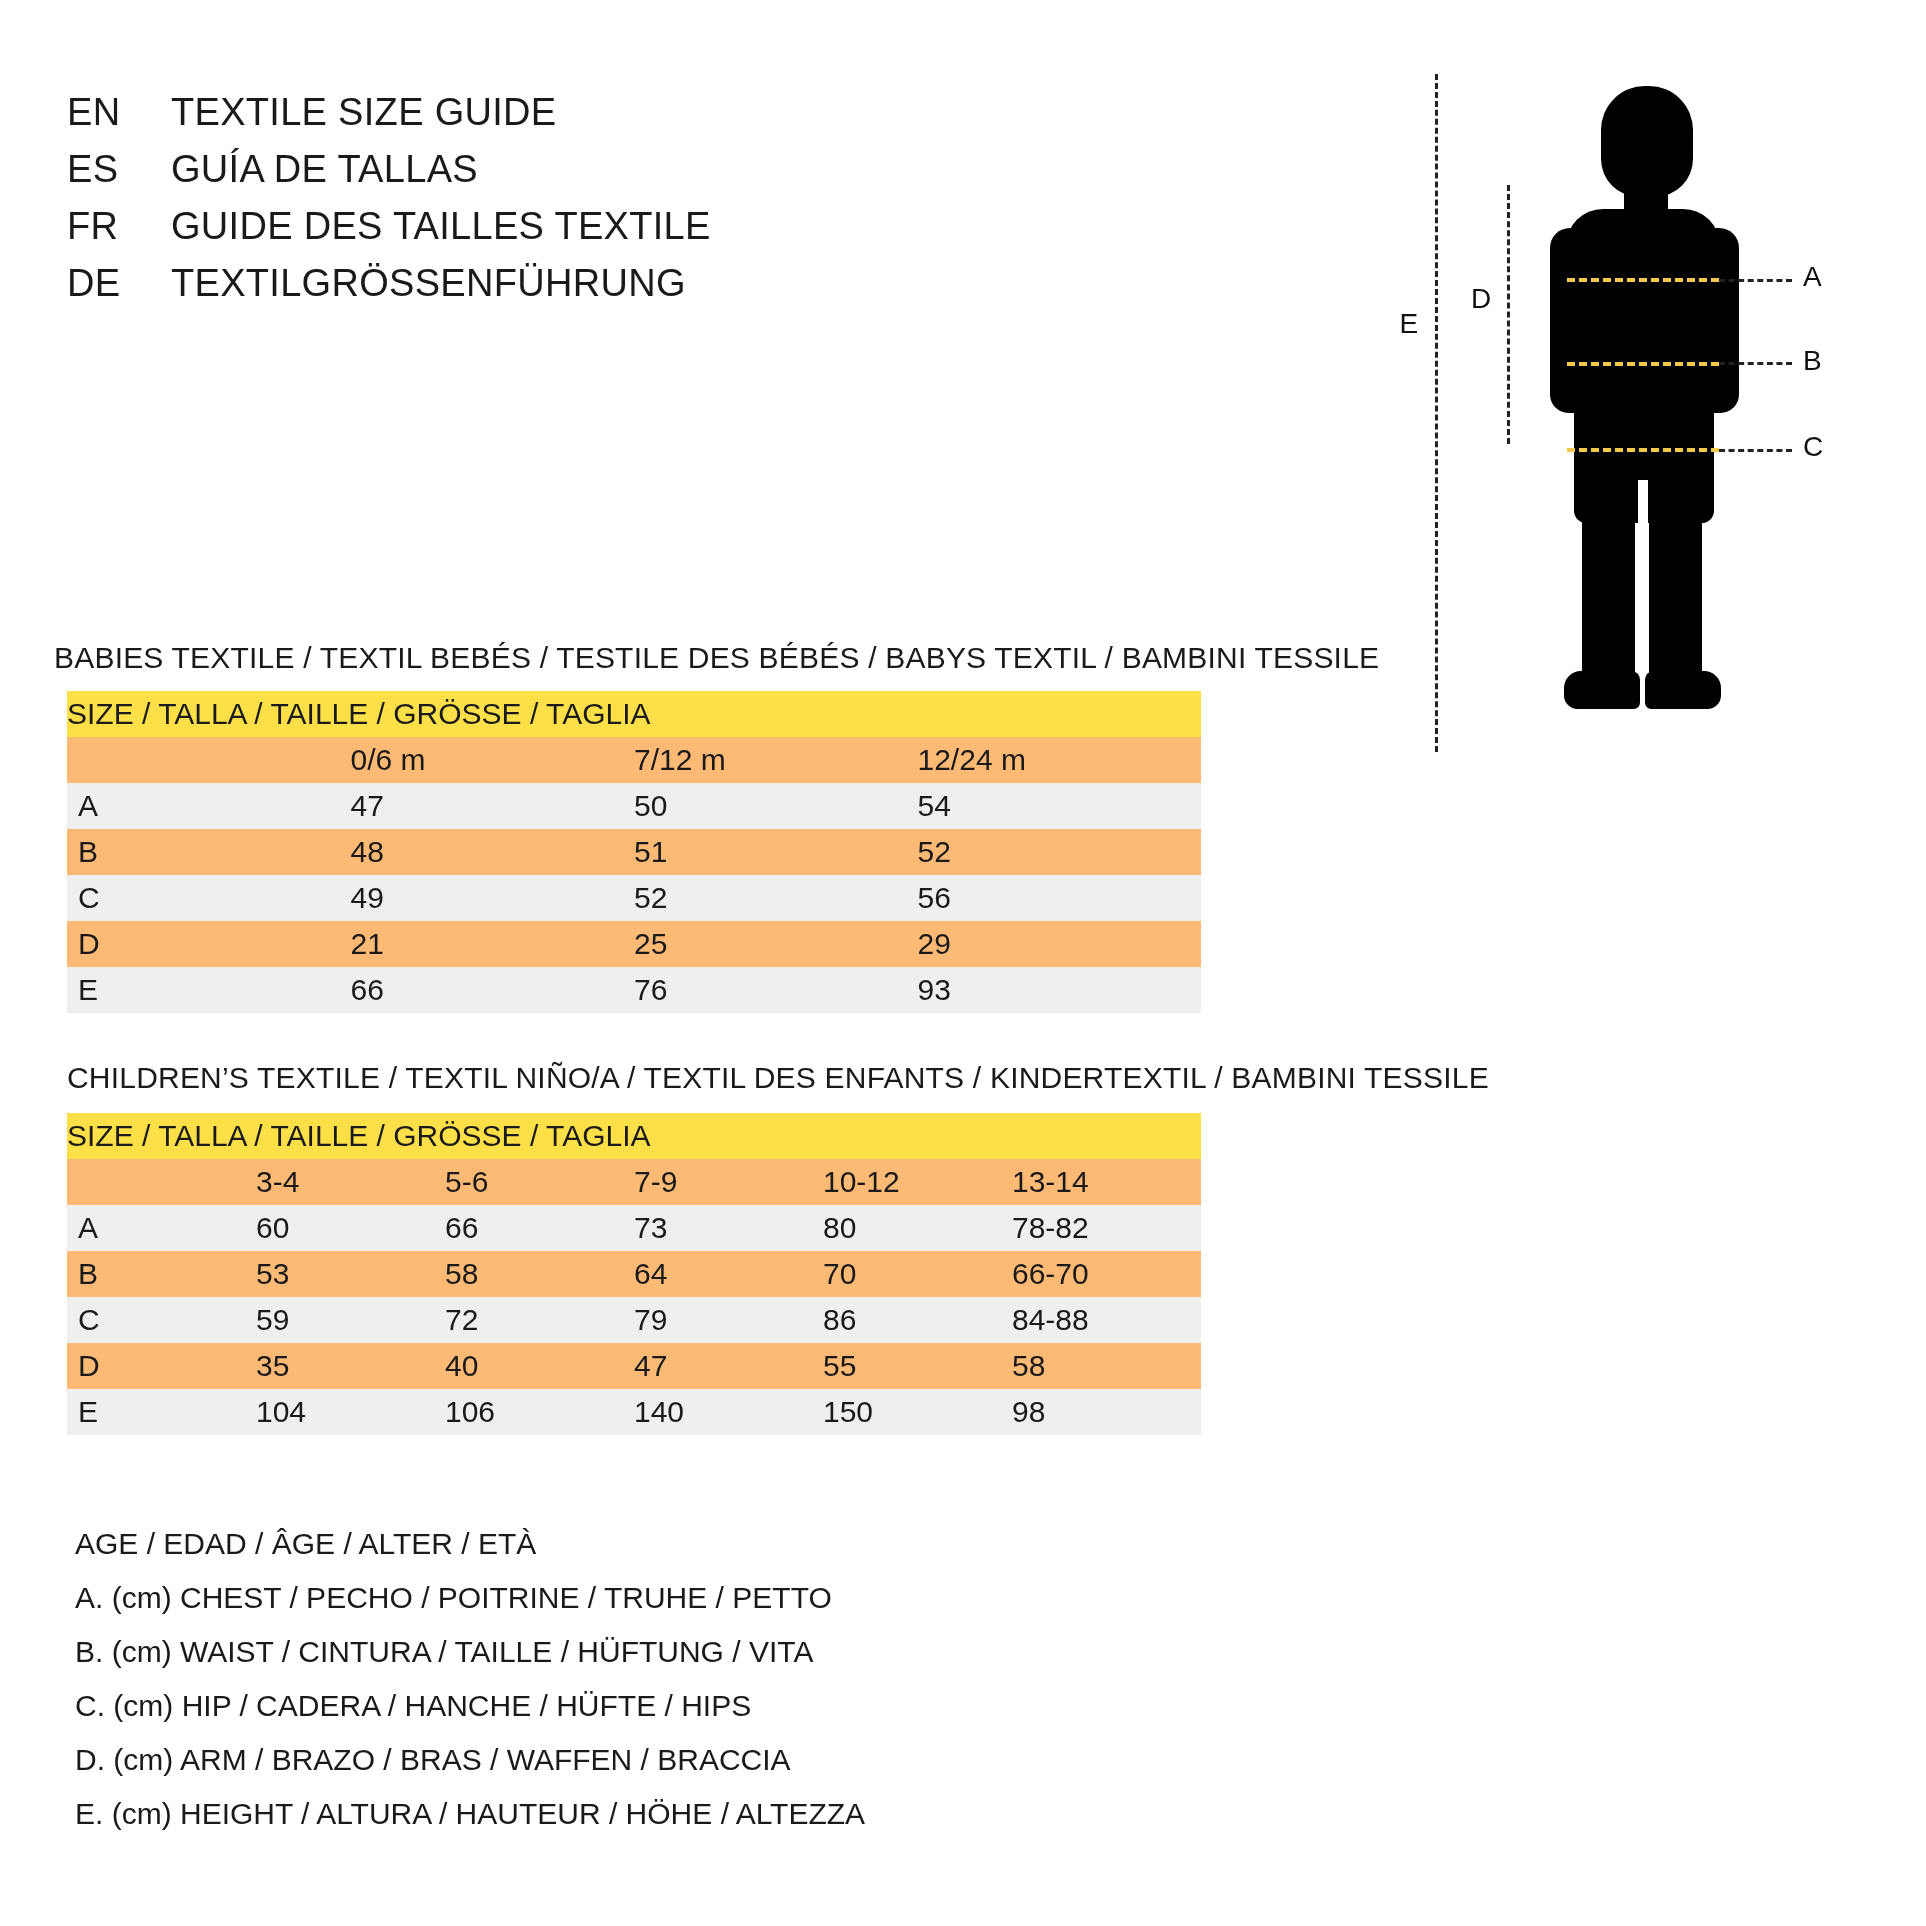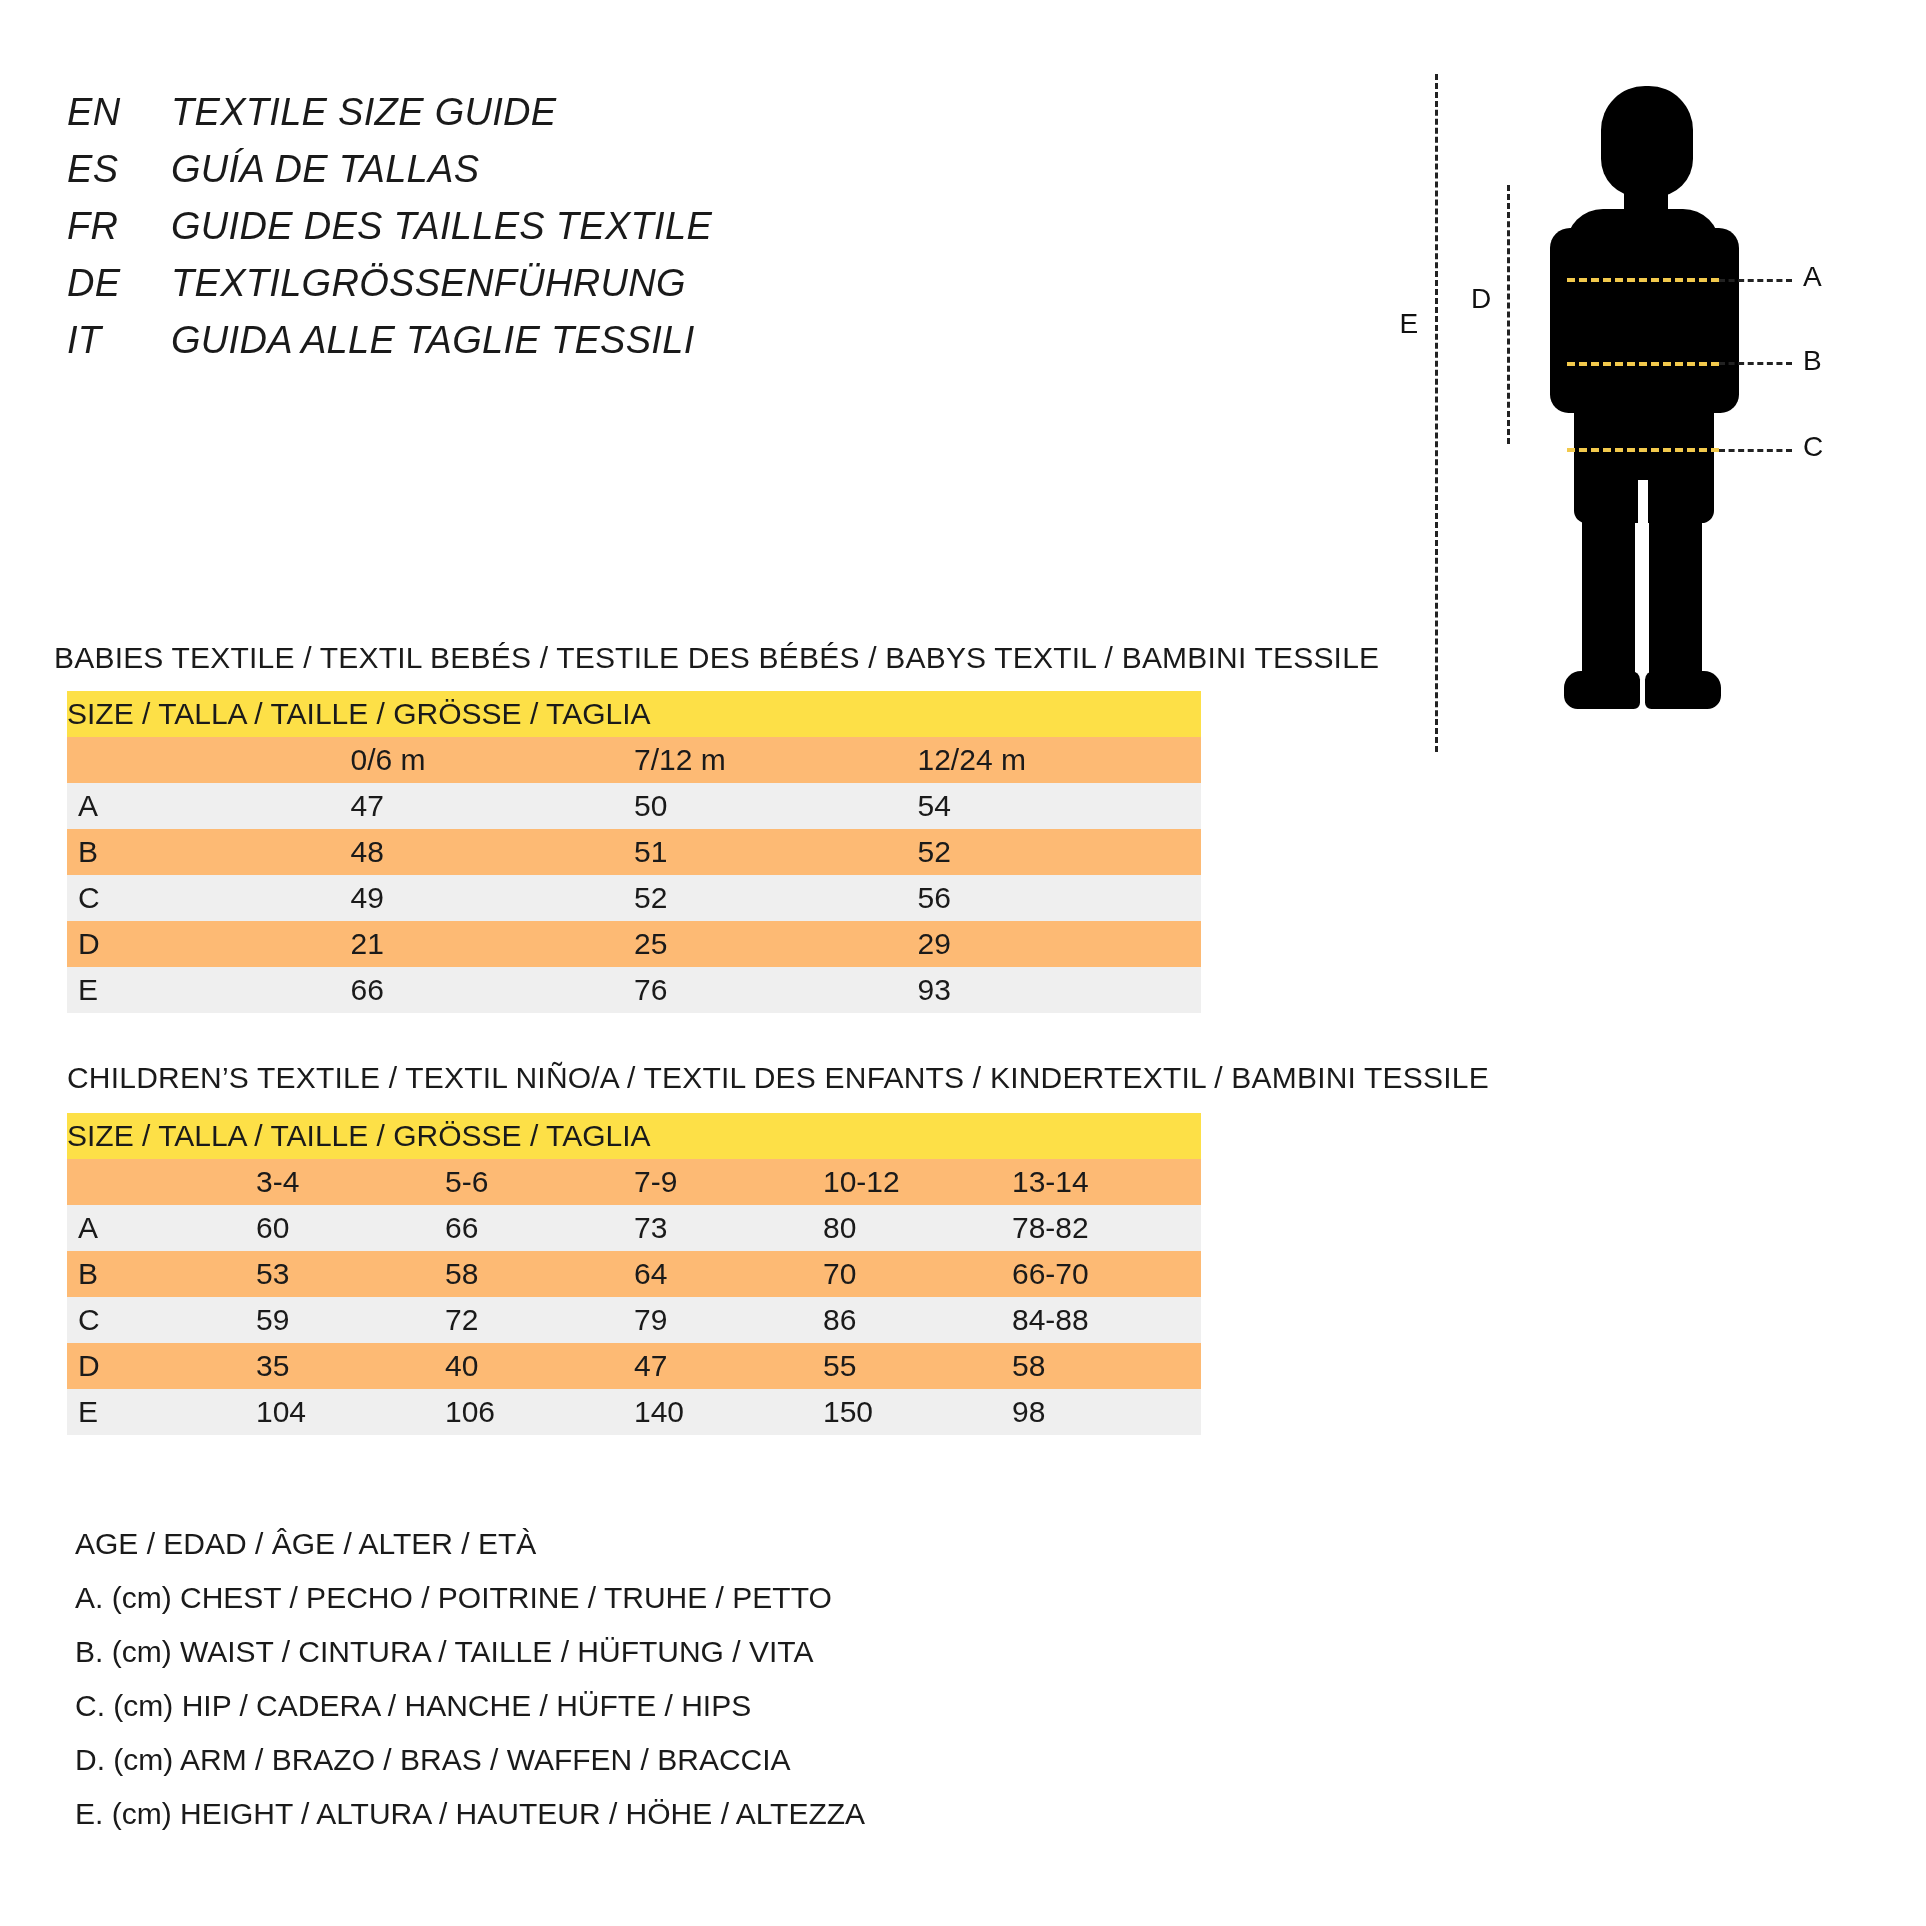--- a/index.html
+++ b/index.html
@@ -22,21 +22,20 @@
     width: 1926px;
     height: 1926px;
   }
 
   
   .lang-block {
     position: absolute;
     left: 67px;
     top: 91px;
     width: 1356px;
-    font-style: italic;
   }
   .lang-row {
     display: flex;
     align-items: baseline;
     height: 57px;
     font-size: 38px;
     letter-spacing: 0.3px;
     white-space: nowrap;
   }
   .lang-code {
@@ -255,24 +254,20 @@
       <span class="lang-text">GUÍA DE TALLAS</span>
     </div>
     <div class="lang-row">
       <span class="lang-code">FR</span>
       <span class="lang-text">GUIDE DES TAILLES TEXTILE</span>
     </div>
     <div class="lang-row">
       <span class="lang-code">DE</span>
       <span class="lang-text">TEXTILGRÖSSENFÜHRUNG</span>
     </div>
-    <div class="lang-row">
-      <span class="lang-code">IT</span>
-      <span class="lang-text">GUIDA ALLE TAGLIE TESSILI</span>
-    </div>
   </div>
 
   <div class="figure-area">
 
     <div class="v-line" style="left:49px; top:0px; height:678px;"></div>
     <div class="v-line" style="left:121px; top:111px; height:259px;"></div>
 
     <div class="m-label" style="left:13.6px; top:234px;">E</div>
     <div class="m-label" style="left:85px; top:209px;">D</div>
 

